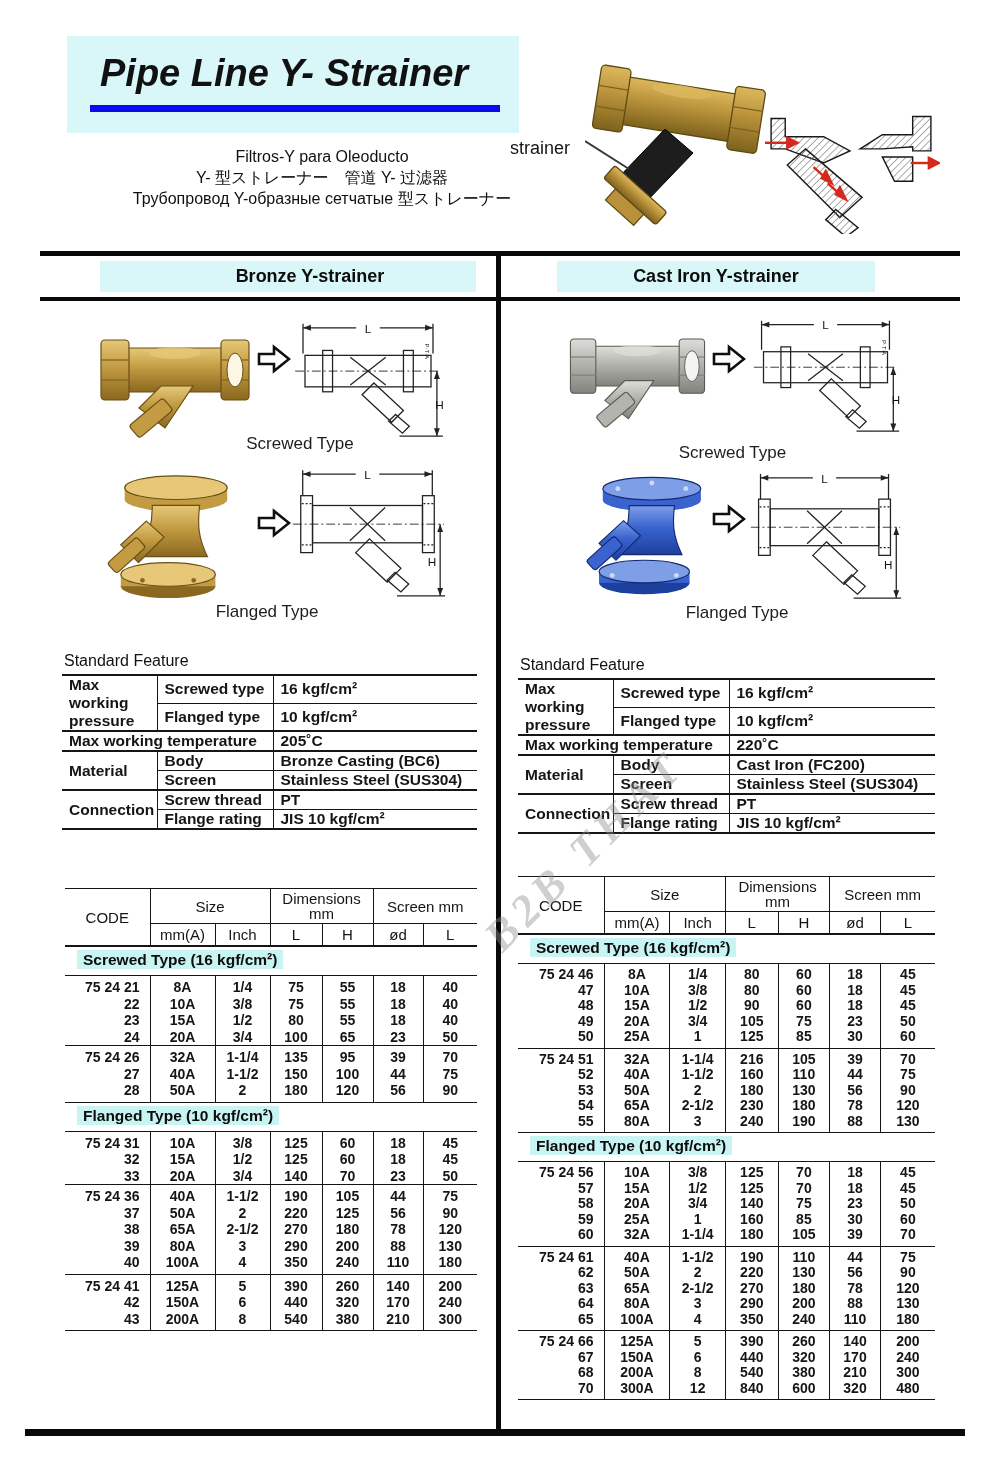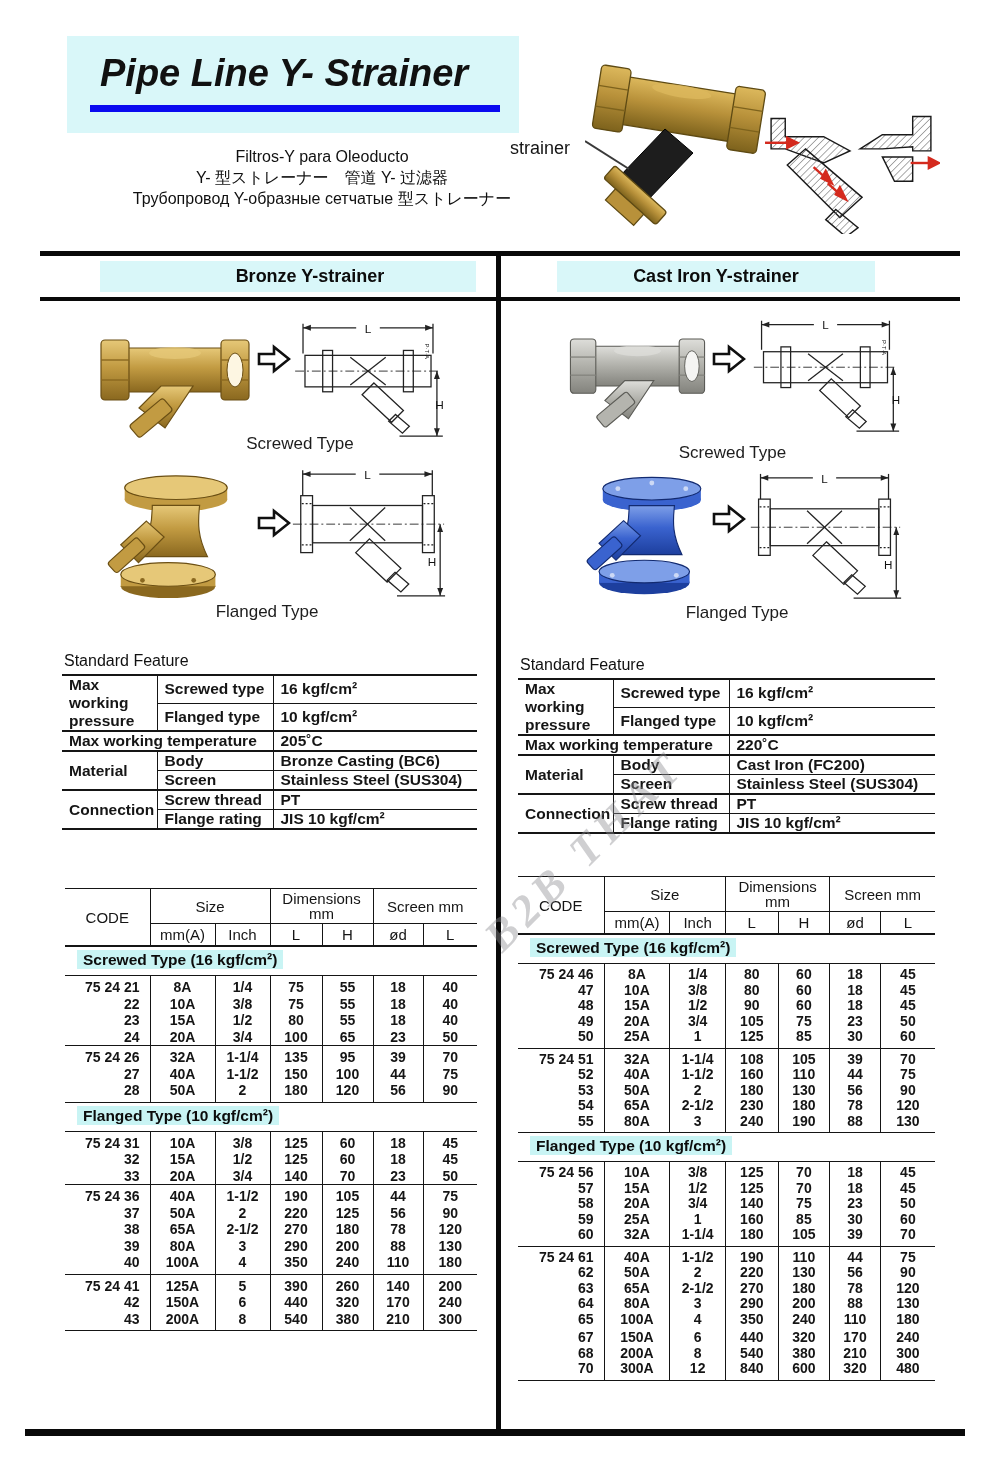--- a/index.html
+++ b/index.html
@@ -771,21 +771,21 @@
           <td class="bR">1</td>
           <td class="bR">125</td>
           <td class="bR">85</td>
           <td class="bR">30</td>
           <td>60</td>
         </tr>
         <tr class="gsep gtop">
           <td class="code bR">75 24 51</td>
           <td class="bR">32A</td>
           <td class="bR">1-1/4</td>
-          <td class="bR">108</td>
+          <td class="bR">216</td>
           <td class="bR">105</td>
           <td class="bR">39</td>
           <td>70</td>
         </tr>
         <tr>
           <td class="code bR">52</td>
           <td class="bR">40A</td>
           <td class="bR">1-1/2</td>
           <td class="bR">160</td>
           <td class="bR">110</td>
@@ -916,20 +916,29 @@
         </tr>
         <tr class="gbot">
           <td class="code bR">65</td>
           <td class="bR">100A</td>
           <td class="bR">4</td>
           <td class="bR">350</td>
           <td class="bR">240</td>
           <td class="bR">110</td>
           <td>180</td>
         </tr>
+        <tr class="gsep gtop">
+          <td class="code bR">75 24 66</td>
+          <td class="bR">125A</td>
+          <td class="bR">5</td>
+          <td class="bR">390</td>
+          <td class="bR">260</td>
+          <td class="bR">140</td>
+          <td>200</td>
+        </tr>
         <tr>
           <td class="code bR">67</td>
           <td class="bR">150A</td>
           <td class="bR">6</td>
           <td class="bR">440</td>
           <td class="bR">320</td>
           <td class="bR">170</td>
           <td>240</td>
         </tr>
         <tr>

